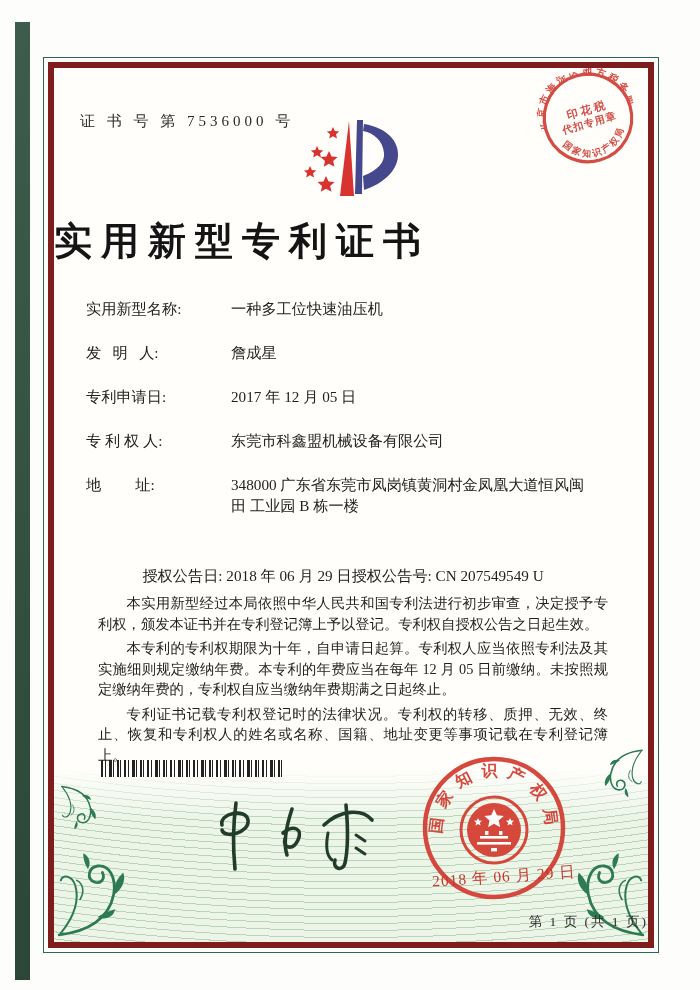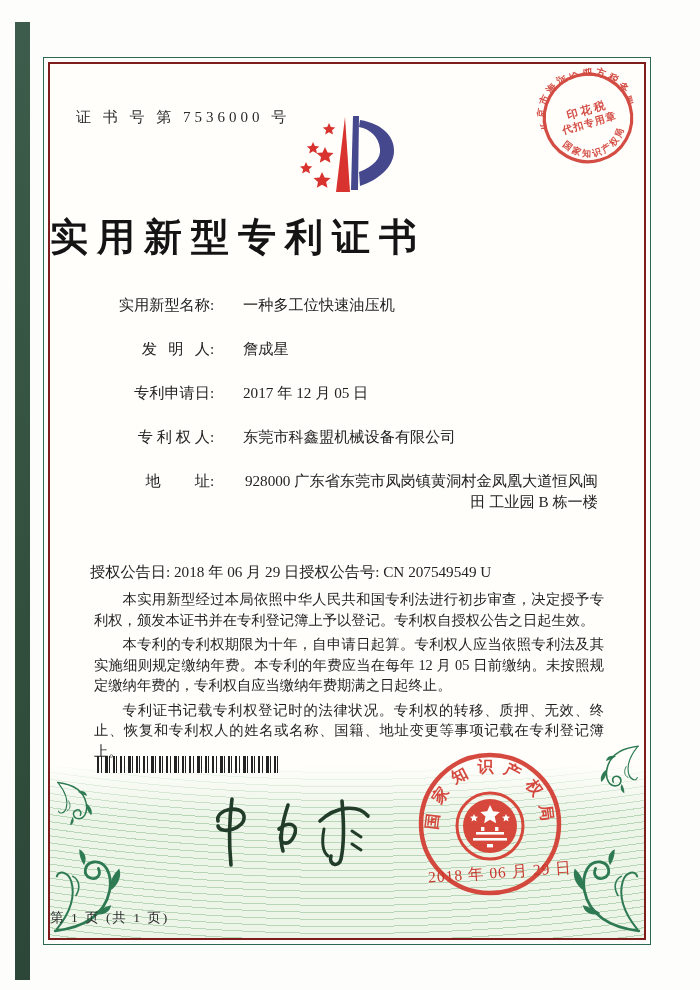--- a/index.html
+++ b/index.html
@@ -9,41 +9,41 @@
     font-family:"Liberation Serif", serif;
     position:relative;
     overflow:hidden;
   }
   .spine{
     position:absolute;left:15px;top:22px;width:15px;height:958px;
     background:linear-gradient(180deg,#3d5c4b 0%,#34523f 50%,#2c4637 100%);
   }
   .frame{
     position:absolute;left:48px;top:62px;width:594px;height:874px;
-    border:2px solid #7f1d1d;
+    border:6px solid #7f1d1d;
     outline:1px solid #2c6750;outline-offset:4px;
     background:#fffefb;
   }
   .cert-no{
     position:absolute;left:26px;top:44px;
     font-size:15px;color:#2b2b2b;letter-spacing:4px;white-space:pre;
   }
   .logo{position:absolute;left:250px;top:50px;width:98px;height:108px;}
   .title{
     position:absolute;left:0;right:0;top:148px;
     text-align:left;font-size:38px;font-weight:700;color:#141414;
     letter-spacing:9px;margin:0;font-family:"Liberation Serif",serif;
   }
-  .fields{position:absolute;left:48px;top:230px;right:46px;text-align:right;}
+  .fields{position:absolute;left:32px;top:230px;right:46px;}
   .field-row{display:flex;margin-bottom:23px;line-height:21px;font-size:15.2px;color:#222;}
   .field-label{width:120px;flex:0 0 120px;white-space:pre;}
   .field-value{max-width:368px;margin-left:25px;}
   .grant-row{
     position:absolute;left:40px;top:497px;right:56px;
-    display:flex;justify-content:flex-start;
+    display:flex;justify-content:center;
     font-size:15.2px;color:#222;line-height:21px;
   }
   .grant-pair{white-space:pre;}
   .body-text{
     position:absolute;left:40px;top:521px;right:36px;
     font-size:14.3px;line-height:20.5px;color:#1f1f1f;text-align:justify;
   }
   .body-text p{margin:4px;text-indent:2em;}
   .barcode{
     position:absolute;left:47px;top:692px;width:182px;height:17px;z-index:3;
@@ -74,21 +74,21 @@
   .signer div{margin-bottom:11px;}
   .signature{position:absolute;left:150px;top:725px;width:180px;height:85px;z-index:4;}
   .seal{position:absolute;left:364px;top:684px;width:152px;height:152px;z-index:4;opacity:.92;}
   .seal-date{
     position:absolute;left:378px;top:797px;width:190px;z-index:5;
     color:#c8372b;font-size:15.5px;letter-spacing:1px;white-space:pre;
     transform:rotate(-4deg);
   }
   .page-footer{
     position:absolute;left:0;right:0;bottom:11px;z-index:4;
-    text-align:left;font-size:13.5px;color:#2d2d2d;letter-spacing:2px;
+    text-align:right;font-size:13.5px;color:#2d2d2d;letter-spacing:2px;
   }
   .tax-stamp{
     position:absolute;left:540px;top:70px;width:96px;height:96px;z-index:6;
     transform:rotate(-16deg);opacity:.9;
   }
 </style>
 </head>
 <body>
 
 <svg width="0" height="0" style="position:absolute" aria-hidden="true">
@@ -143,21 +143,21 @@
       <div class="field-row">
         <span class="field-label">专利申请日: </span>
         <span class="field-value">2017 年 12 月 05 日</span>
       </div>
       <div class="field-row">
         <span class="field-label">专 利 权 人: </span>
         <span class="field-value">东莞市科鑫盟机械设备有限公司</span>
       </div>
       <div class="field-row">
         <span class="field-label">地         址: </span>
-        <span class="field-value">928000 广东省东莞市凤岗镇黄洞村金凤凰大道恒风闽田 工业园 B 栋一楼</span>
+        <span class="field-value">348000 广东省东莞市凤岗镇黄洞村金凤凰大道恒风闽田 工业园 B 栋一楼</span>
       </div>
     </div>
 
     <div class="grant-row">
       <span class="grant-pair"><span>授权公告日: </span><span>2018 年 06 月 29 日</span></span>
       <span class="grant-pair"><span>授权公告号: </span><span>CN 207549549 U</span></span>
     </div>
 
     <div class="body-text">
       <p>本实用新型经过本局依照中华人民共和国专利法进行初步审查，决定授予专利权，颁发本证书并在专利登记簿上予以登记。专利权自授权公告之日起生效。</p>

